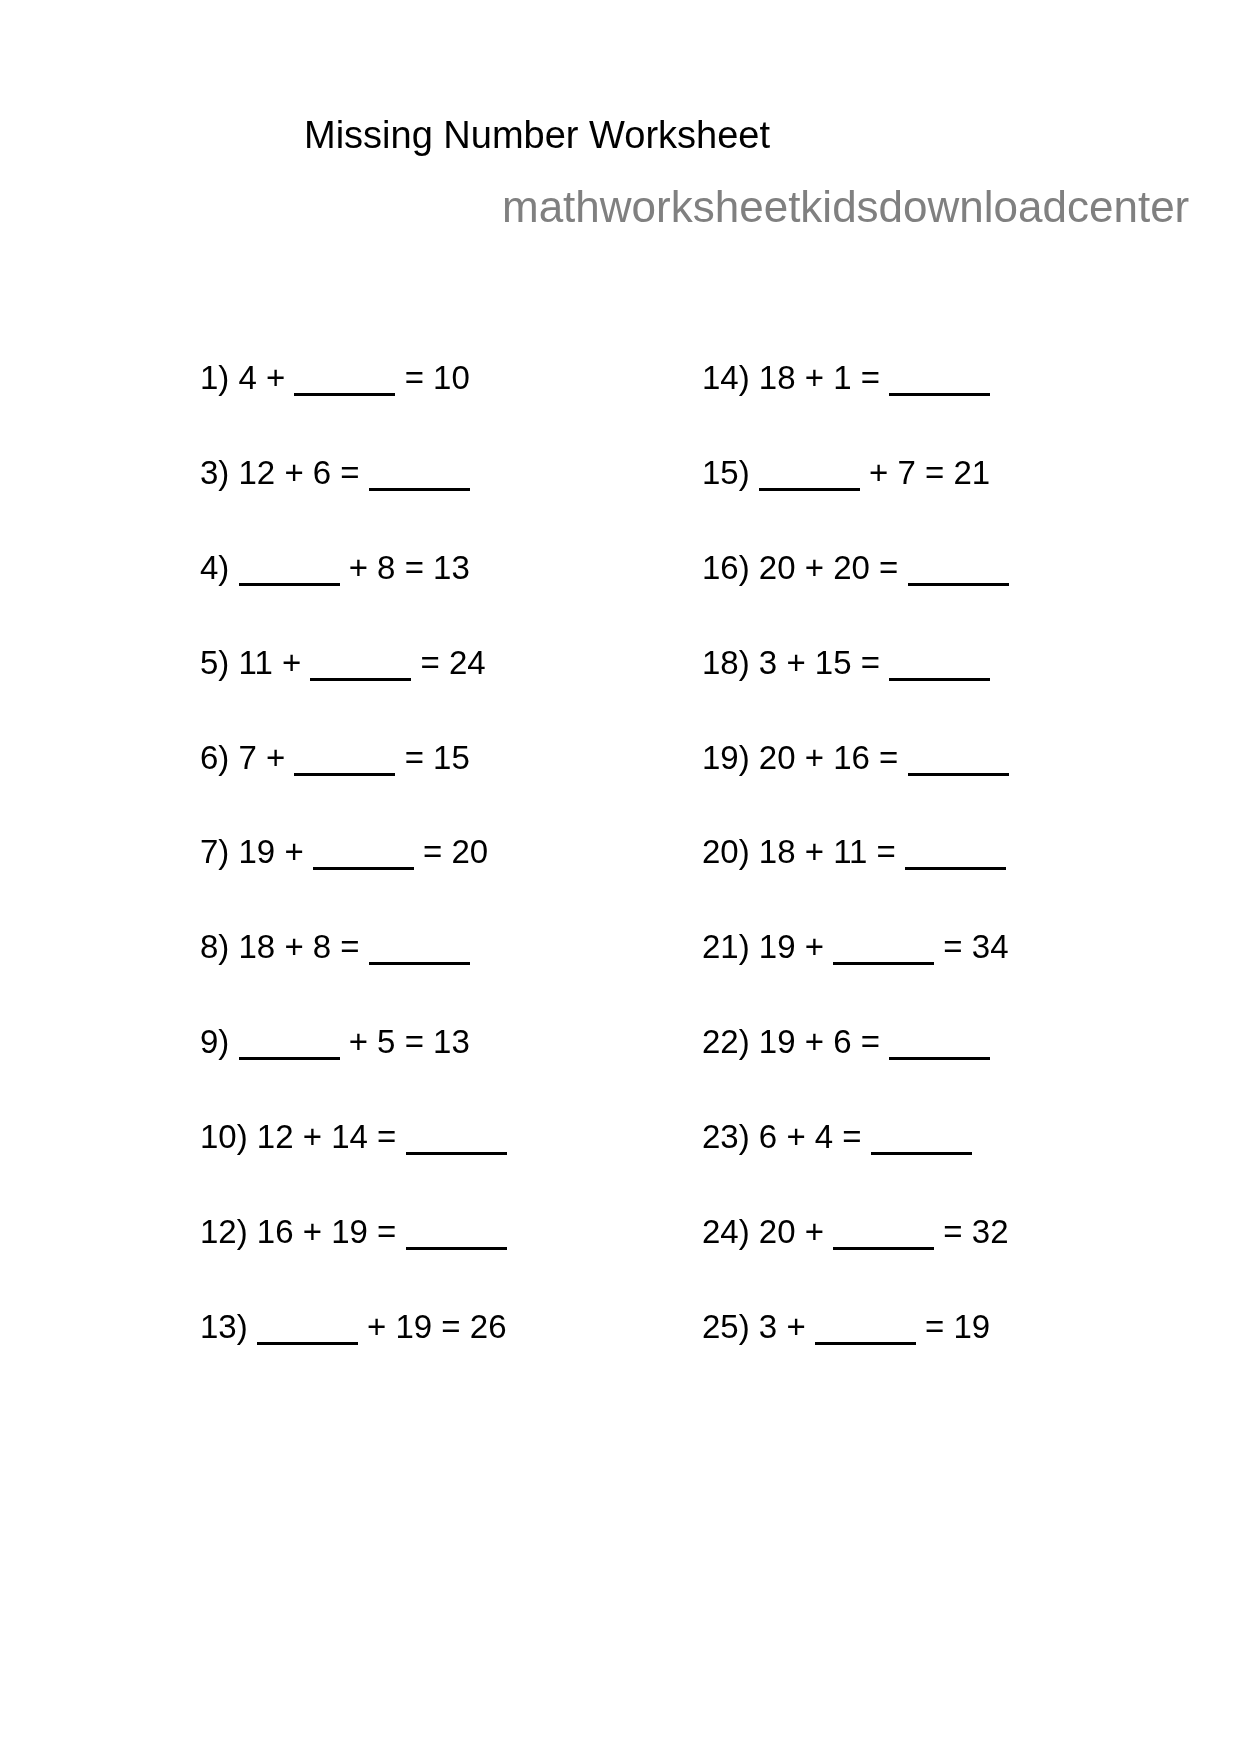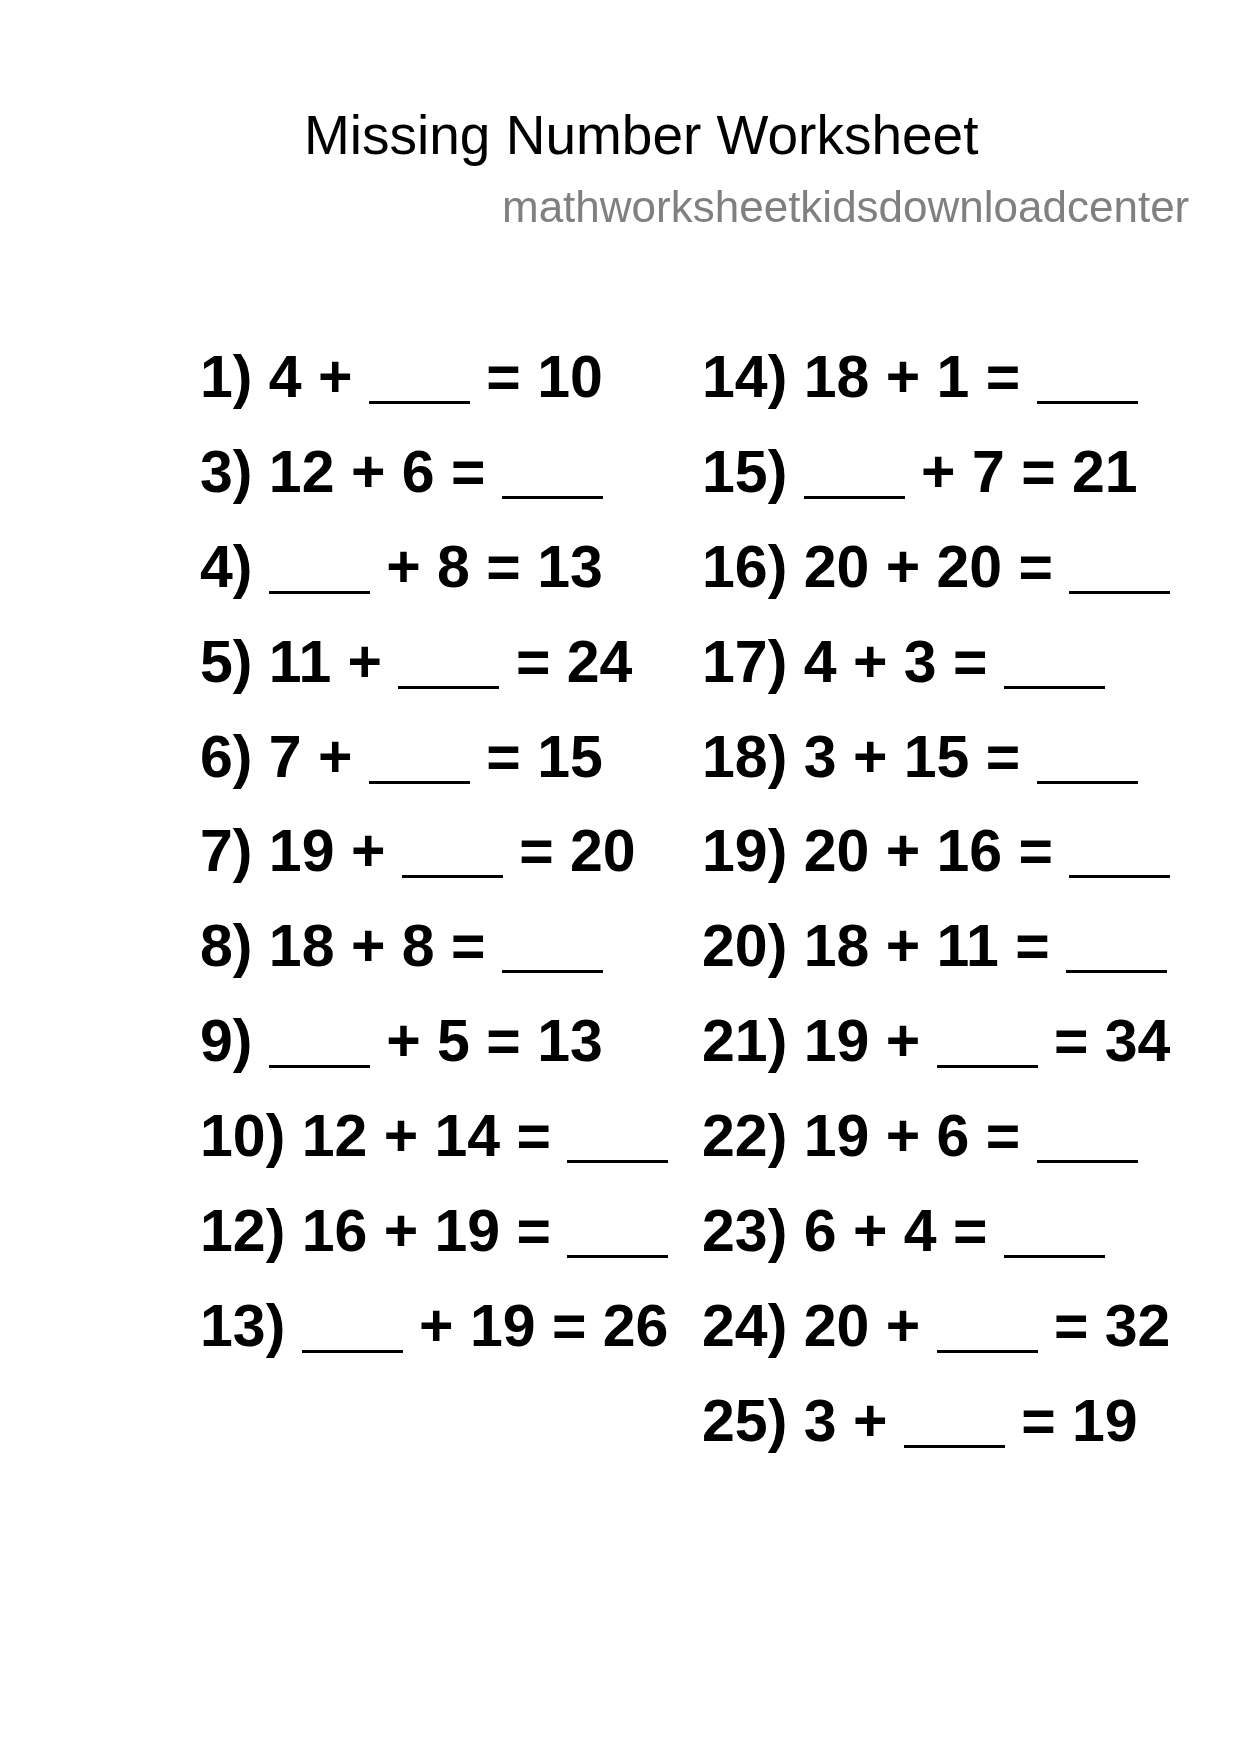--- a/index.html
+++ b/index.html
@@ -19,21 +19,21 @@
       position: absolute;
       left: 0; top: 0;
       width: 1240px;
       height: 1754px;
       background: #ffffff;
     }
     .title {
       position: absolute;
       left: 304px;
       top: 100px;
-      font-size: 55px;
+      font-size: 38px;
       line-height: 70px;
       white-space: nowrap;
       color: #000000;
       margin: 0;
       font-weight: normal;
     }
     .subtitle {
       position: absolute;
       left: 502px;
       top: 181px;
@@ -44,24 +44,23 @@
     }
     .column {
       position: absolute;
       top: 352px;
     }
     .column.left { left: 200px; }
     .column.right { left: 702px; }
     .problem {
       position: relative;
       height: 94.9px;
-      font-size: 59px;
+      font-size: 33px;
       line-height: 50px;
       white-space: nowrap;
-      font-weight: bold;
     }
     .problem span { white-space: pre; }
     .blank {
       display: inline-block;
       width: 101px;
       height: 44px;
       vertical-align: -7px;
       border-bottom: 3px solid #000000;
       box-sizing: border-box;
     }
@@ -84,21 +83,20 @@
     <div class="problem"><span>9)</span><span> </span><span class="blank"></span><span> + 5 = 13</span></div>
     <div class="problem"><span>10)</span><span> 12 + 14 = </span><span class="blank"></span><span></span></div>
     <div class="problem"><span>12)</span><span> 16 + 19 = </span><span class="blank"></span><span></span></div>
     <div class="problem"><span>13)</span><span> </span><span class="blank"></span><span> + 19 = 26</span></div>
   </div>
 
   <div class="column right">
     <div class="problem"><span>14)</span><span> 18 + 1 = </span><span class="blank"></span><span></span></div>
     <div class="problem"><span>15)</span><span> </span><span class="blank"></span><span> + 7 = 21</span></div>
     <div class="problem"><span>16)</span><span> 20 + 20 = </span><span class="blank"></span><span></span></div>
-    <div class="problem"><span>17)</span><span> 4 + 3 = </span><span class="blank"></span><span></span></div>
     <div class="problem"><span>18)</span><span> 3 + 15 = </span><span class="blank"></span><span></span></div>
     <div class="problem"><span>19)</span><span> 20 + 16 = </span><span class="blank"></span><span></span></div>
     <div class="problem"><span>20)</span><span> 18 + 11 = </span><span class="blank"></span><span></span></div>
     <div class="problem"><span>21)</span><span> 19 + </span><span class="blank"></span><span> = 34</span></div>
     <div class="problem"><span>22)</span><span> 19 + 6 = </span><span class="blank"></span><span></span></div>
     <div class="problem"><span>23)</span><span> 6 + 4 = </span><span class="blank"></span><span></span></div>
     <div class="problem"><span>24)</span><span> 20 + </span><span class="blank"></span><span> = 32</span></div>
     <div class="problem"><span>25)</span><span> 3 + </span><span class="blank"></span><span> = 19</span></div>
   </div>
 </div>

